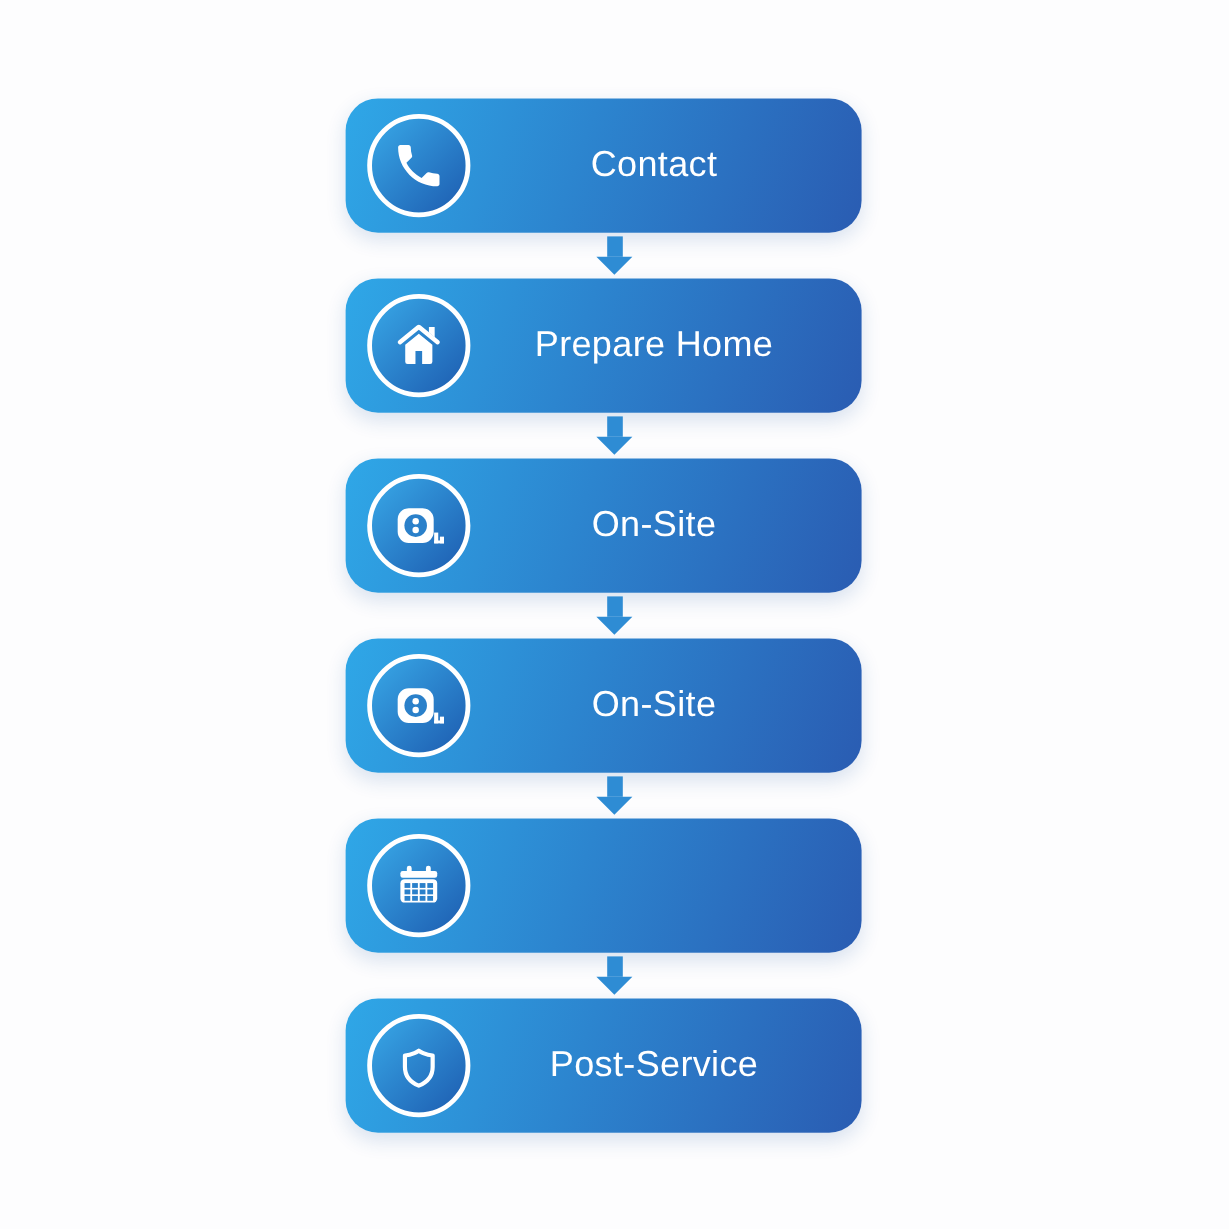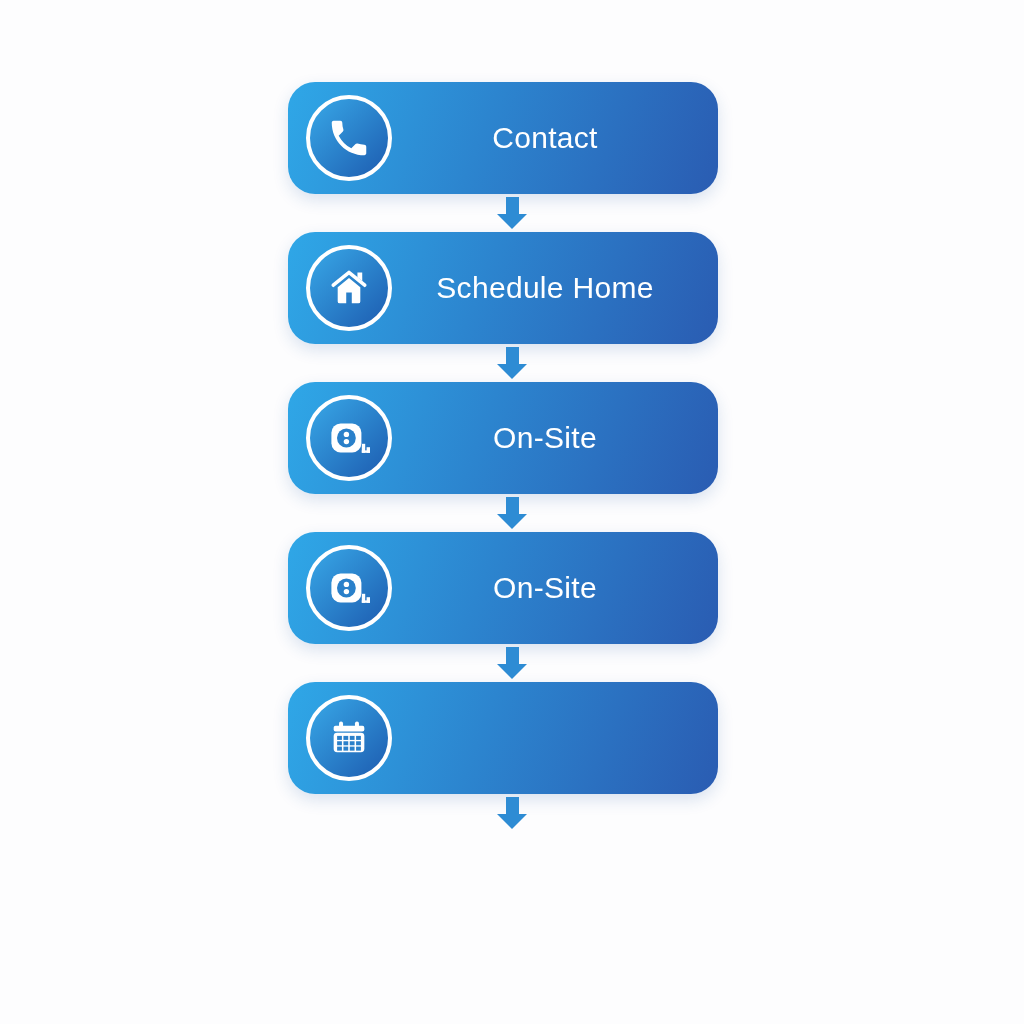--- a/index.html
+++ b/index.html
@@ -104,21 +104,21 @@
   <div class="step">
     <div class="badge">
       <svg width="46" height="46" viewBox="0 0 24 24">
         <g fill="#ffffff">
           <path d="M11.3 3.2a1.15 1.15 0 0 1 1.4 0l8.1 6.6a.95.95 0 1 1-1.2 1.48L12 5.1 4.4 11.28a.95.95 0 1 1-1.2-1.48z"></path>
           <path d="M16.4 3.9h2.5v4.5l-2.5-2.05z"></path>
           <path fill-rule="evenodd" d="M12 6.8l5.9 4.8v7.4a1 1 0 0 1-1 1H7.1a1 1 0 0 1-1-1v-7.4zM10.55 14.3h2.9V20h-2.9z"></path>
         </g>
       </svg>
     </div>
-    <div class="label">Schedule Home</div>
+    <div class="label">Prepare Home</div>
   </div>
 
   <div class="arrow">
     <div class="arrow-stem"></div>
     <div class="arrow-head"></div>
   </div>
 
   <div class="step">
     <div class="badge">
       <svg width="48" height="48" viewBox="0 0 24 24">
@@ -184,14 +184,22 @@
         </g>
       </svg>
     </div>
   </div>
 
   <div class="arrow">
     <div class="arrow-stem"></div>
     <div class="arrow-head"></div>
   </div>
 
+  <div class="step">
+    <div class="badge">
+      <svg width="44" height="44" viewBox="0 0 24 24">
+        <path fill="none" stroke="#ffffff" stroke-width="1.9" stroke-linejoin="round" d="M12 5.2c.6.4 1.3.8 2 1.1 1.4.6 2.9 1 4.3 1.1v5.2c0 4-2.4 6.9-6.3 8.5-3.9-1.6-6.3-4.5-6.3-8.5V7.4c1.4-.1 2.9-.5 4.3-1.1.7-.3 1.4-.7 2-1.1z"></path>
+      </svg>
+    </div>
+    <div class="label">Post-Service</div>
+  </div>
 
 </div>
 
 </body></html>

